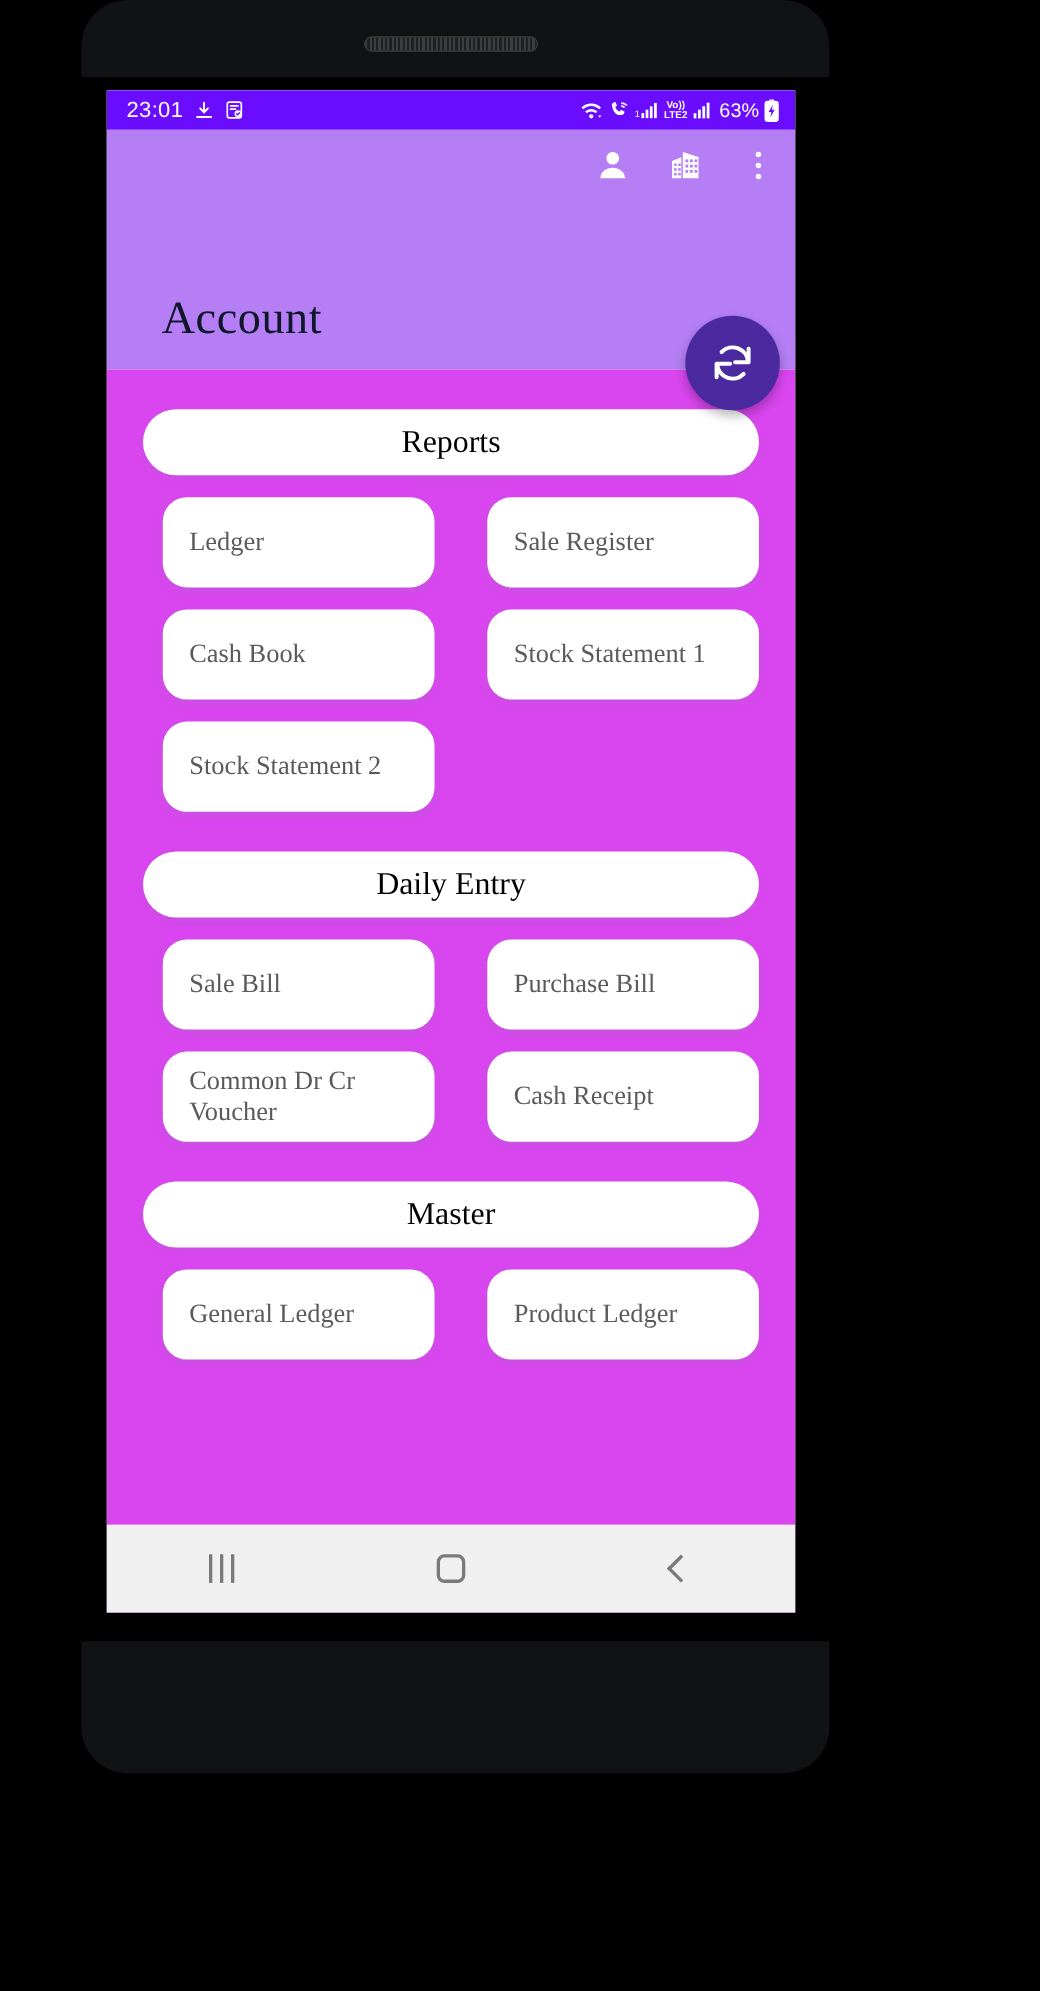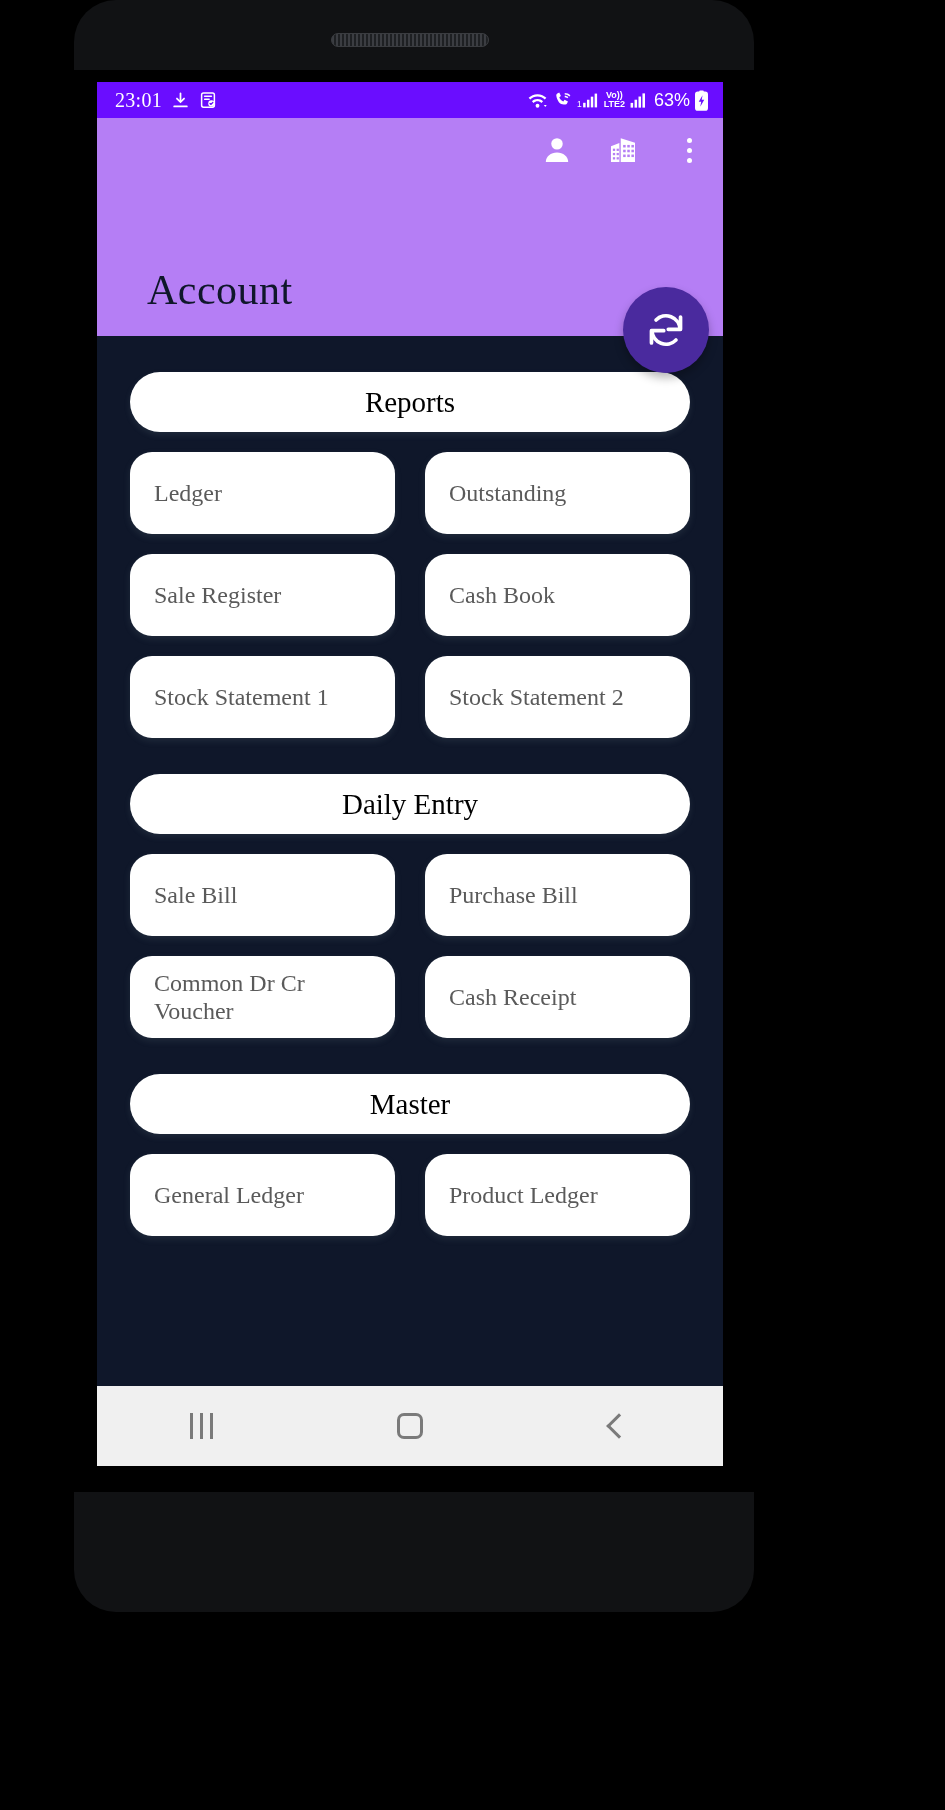--- a/index.html
+++ b/index.html
@@ -53,21 +53,21 @@
   .statusbar {
     position: relative;
     height: 36px;
     background: #6a0dff;
     display: flex;
     align-items: center;
     padding: 0 14px 0 18px;
     color: #fff;
     font-family: "Liberation Sans", sans-serif;
   }
-  .sb-left { display: flex; align-items: center; gap: 9px; font-family: Liberation Serif, serif; }
+  .sb-left { display: flex; align-items: center; gap: 9px; }
   .sb-time { font-size: 20px; font-weight: 500; letter-spacing: .3px; }
   .sb-right { margin-left: auto; display: flex; align-items: center; gap: 4px; }
   .sb-icon { display: inline-flex; align-items: center; }
   .sb-batt-text { font-size: 18px; font-weight: 500; margin-left: 2px; }
   .volte {
     font-size: 9px; line-height: 9px; font-weight: 700; text-align: center;
     font-family: "Liberation Sans", sans-serif;
   }
   
   .appbar {
@@ -99,21 +99,21 @@
     border-radius: 50%;
     background: #4a2a9e;
     display: flex; align-items: center; justify-content: center;
     box-shadow: 0 5px 10px rgba(0,0,0,.28);
     cursor: pointer;
     z-index: 20;
   }
   
   .content {
     position: relative;
-    background: #0f172a;
+    background: #d946ef;
     padding: 36px 33px 0 33px;
     height: calc(1384px - 36px - 218px);
   }
   .section-header {
     background: #ffffff;
     border-radius: 30px;
     height: 60px;
     display: flex;
     align-items: center;
     justify-content: center;
@@ -134,20 +134,21 @@
   }
   .tile {
     background: #ffffff;
     border-radius: 22px;
     min-height: 82px;
     display: flex;
     align-items: center;
     padding: 0 24px;
     box-shadow: 0 3px 7px rgba(120,140,150,.17);
     cursor: pointer;
+    margin-left: 18px;
   }
   .tile span {
     font-size: 24px;
     color: #5a5a5a;
     font-family: "Liberation Serif", serif;
     line-height: 1.18;
   }
   
   .navbar {
     position: absolute;
@@ -303,23 +304,20 @@
     <div class="content">
 
       <div class="section-header">
         <span>Reports</span>
       </div>
       <div class="grid">
         <div class="tile">
             <span>Ledger</span>
           </div>
         <div class="tile">
-            <span>Outstanding</span>
-          </div>
-        <div class="tile">
             <span>Sale Register</span>
           </div>
         <div class="tile">
             <span>Cash Book</span>
           </div>
         <div class="tile">
             <span>Stock Statement 1</span>
           </div>
         <div class="tile">
             <span>Stock Statement 2</span>

